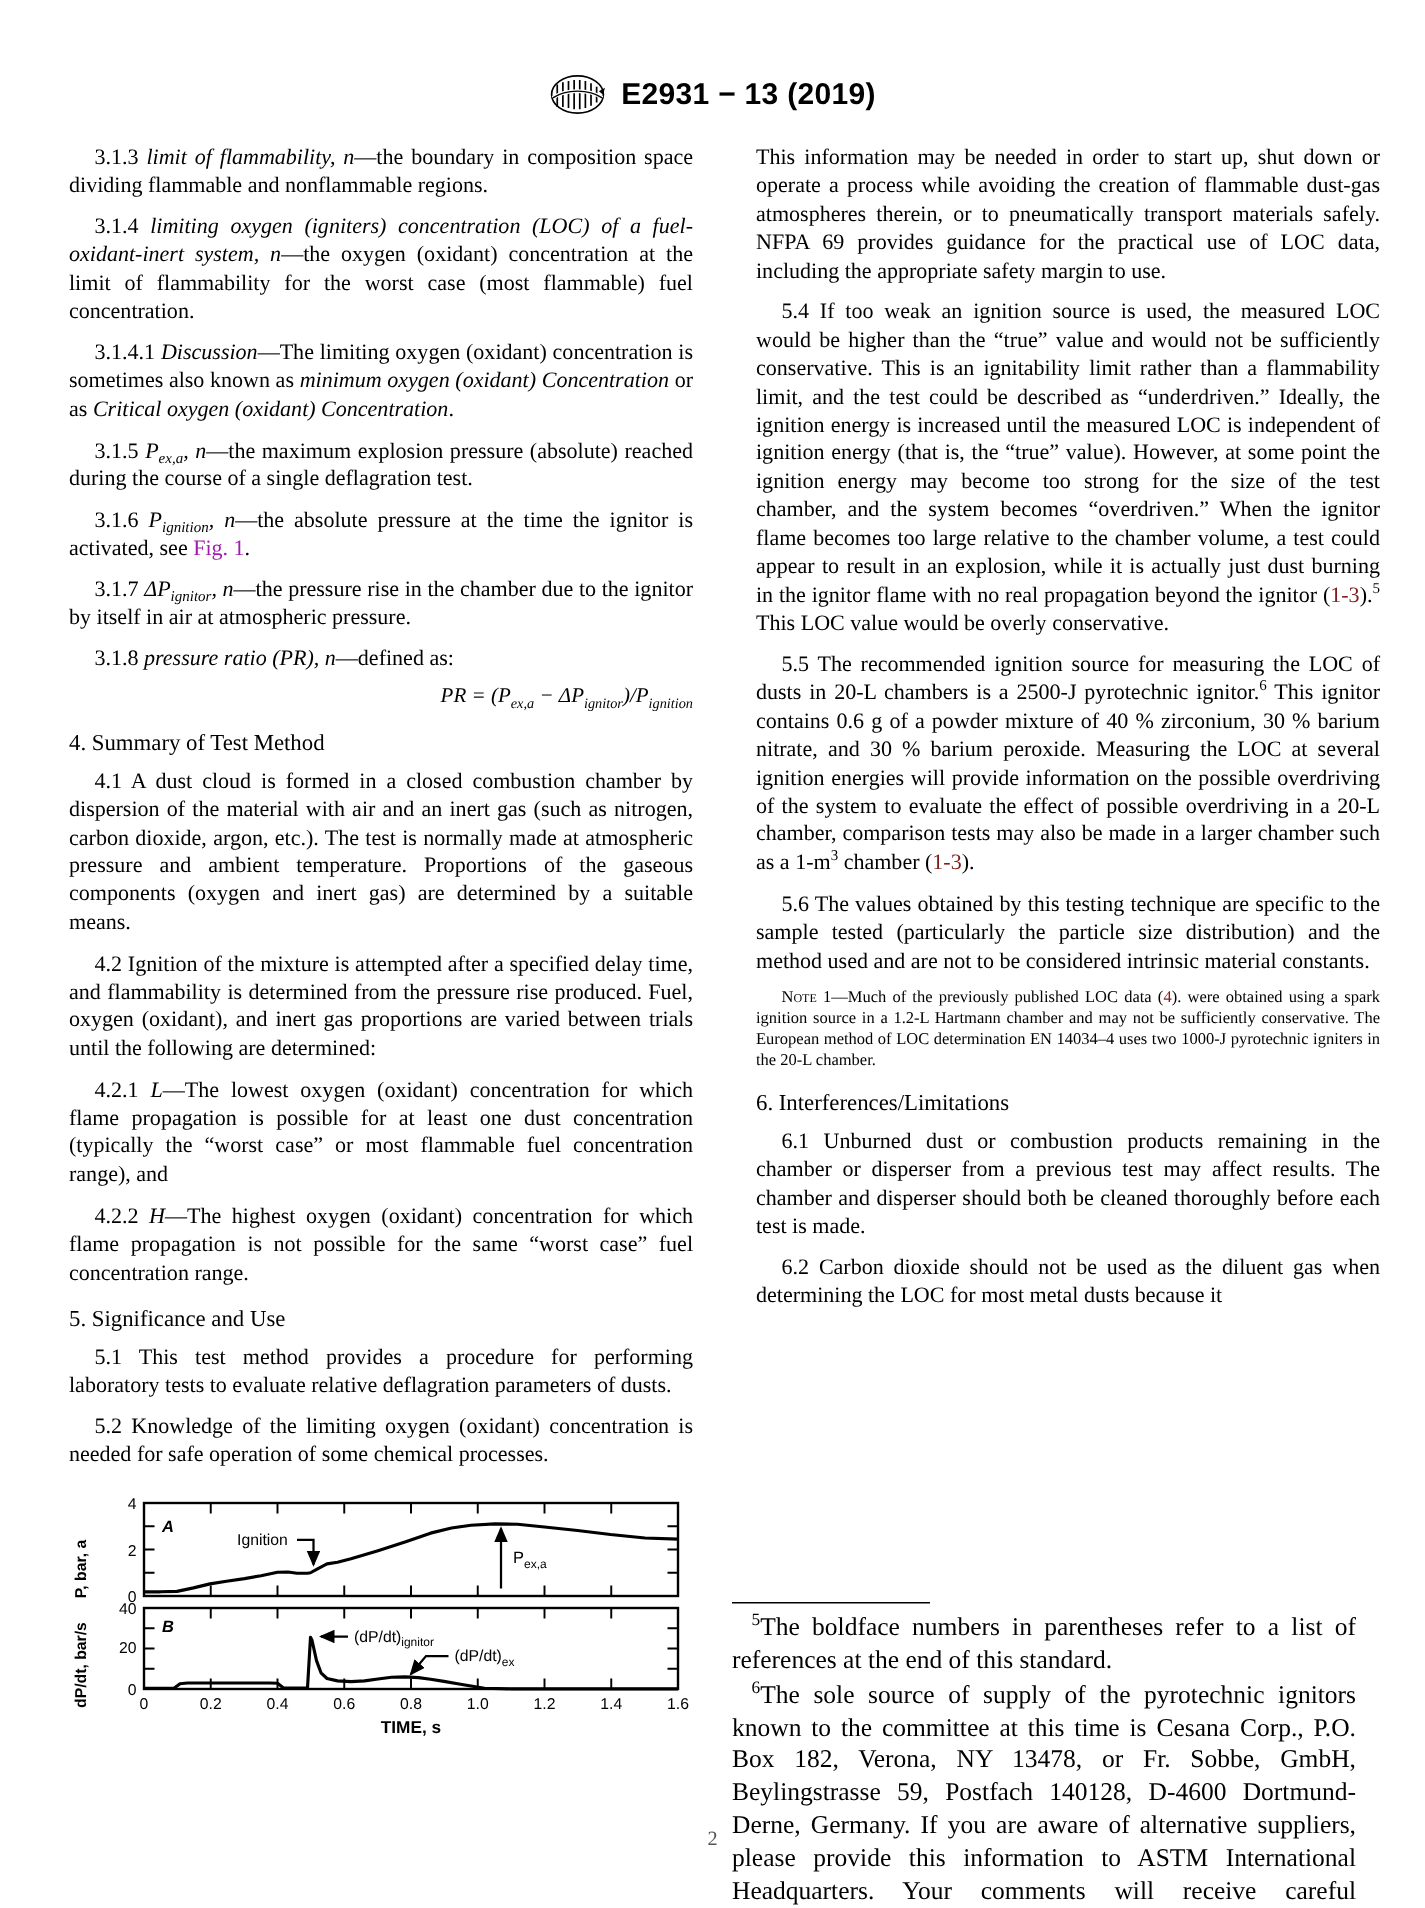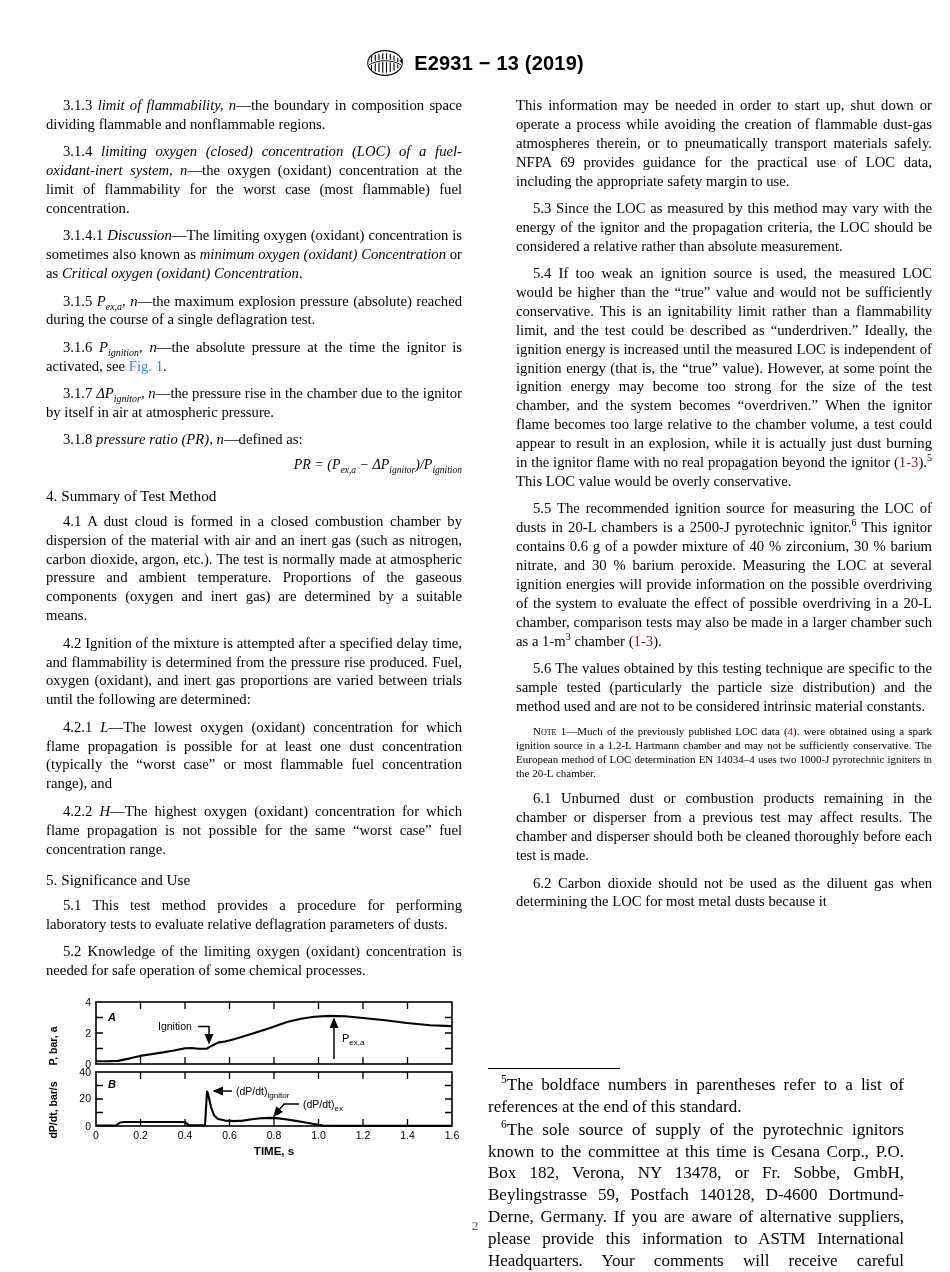--- a/index.html
+++ b/index.html
@@ -24,35 +24,35 @@
     font-weight:bold; font-size:20px; letter-spacing:0.2px;
   }
 
   
   .col {
     position:absolute; top:96px; width:416px;
     font-size:14.7px; line-height:1.285;
     text-align:justify; text-justify:inter-word;
   }
   .col-left  { left:46px; }
-  .col-right { left:516px; }
+  .col-right { left:504px; }
 
   p { margin:0 0 0 0; text-indent:17px; }
   p.para { margin-bottom:8.5px; }
   p.cont { text-indent:0; }
 
   h2.sec {
     font-family:"Liberation Serif", serif;
     font-weight:normal; font-size:15.2px;
     margin:12px 0 6px 0; text-indent:0;
   }
   h2.sec.tight { margin-top:11px; }
 
   i, .it { font-style:italic; }
-  .red { color:#3b82f6; }
+  .red { color:#a21caf; }
   .redb { color:#7f1d1d; font-weight:normal; }
   sup { font-size:0.68em; vertical-align:super; line-height:0; }
   sub { font-size:0.68em; vertical-align:sub; line-height:0; }
 
   .eq {
     text-align:right; text-indent:0;
     font-style:italic; font-size:14px;
     margin:7px 0 9px 0;
   }
 
@@ -111,21 +111,21 @@
 
   <div class="col col-left">
 
     <p class="para">
       <span>3.1.3</span>
       <i>limit of flammability, n</i><span>—the boundary in composition space dividing flammable and nonflammable regions.</span>
     </p>
 
     <p class="para">
       <span>3.1.4</span>
-      <i>limiting oxygen (closed) concentration (LOC) of a fuel-oxidant-inert system, n</i><span>—the oxygen (oxidant) concentration at the limit of flammability for the worst case (most flammable) fuel concentration.</span>
+      <i>limiting oxygen (igniters) concentration (LOC) of a fuel-oxidant-inert system, n</i><span>—the oxygen (oxidant) concentration at the limit of flammability for the worst case (most flammable) fuel concentration.</span>
     </p>
 
     <p class="para">
       <span>3.1.4.1</span>
       <i>Discussion</i><span>—The limiting oxygen (oxidant) concentration is sometimes also known as </span><i>minimum oxygen (oxidant) Concentration</i><span> or as </span><i>Critical oxygen (oxidant) Concentration</i><span>.</span>
     </p>
 
     <p class="para">
       <span>3.1.5</span>
       <i>P</i><sub><i>ex,a</i></sub><i>,</i>
@@ -169,36 +169,36 @@
       <i>H</i><span>—The highest oxygen (oxidant) concentration for which flame propagation is not possible for the same “worst case” fuel concentration range.</span>
     </p>
 
     <h2 class="sec">5.  Significance and Use</h2>
     <p class="para">5.1  This test method provides a procedure for performing laboratory tests to evaluate relative deflagration parameters of dusts.</p>
     <p class="para">5.2  Knowledge of the limiting oxygen (oxidant) concentration is needed for safe operation of some chemical processes.</p>
   </div>
 
   <div class="col col-right">
     <p class="para cont">This information may be needed in order to start up, shut down or operate a process while avoiding the creation of flammable dust-gas atmospheres therein, or to pneumatically transport materials safely. NFPA 69 provides guidance for the practical use of LOC data, including the appropriate safety margin to use.</p>
-    <p class="para">5.3  Since the LOC as measured by this method may vary with the energy of the ignitor and the propagation criteria, the LOC should be considered a relative rather than absolute measurement.</p>
 
     <p class="para">
       <span>5.4  If too weak an ignition source is used, the measured LOC would be higher than the “true” value and would not be sufficiently conservative. This is an ignitability limit rather than a flammability limit, and the test could be described as “underdriven.” Ideally, the ignition energy is increased until the measured LOC is independent of ignition energy (that is, the “true” value). However, at some point the ignition energy may become too strong for the size of the test chamber, and the system becomes “overdriven.” When the ignitor flame becomes too large relative to the chamber volume, a test could appear to result in an explosion, while it is actually just dust burning in the ignitor flame with no real propagation beyond the ignitor (</span><span class="redb">1-3</span><span>).</span><sup>5</sup><span> This LOC value would be overly conservative.</span>
     </p>
 
     <p class="para">
       <span>5.5  The recommended ignition source for measuring the LOC of dusts in 20-L chambers is a 2500-J pyrotechnic ignitor.</span><sup>6</sup><span> This ignitor contains 0.6 g of a powder mixture of 40 % zirconium, 30 % barium nitrate, and 30 % barium peroxide. Measuring the LOC at several ignition energies will provide information on the possible overdriving of the system to evaluate the effect of possible overdriving in a 20-L chamber, comparison tests may also be made in a larger chamber such as a 1-m</span><sup>3</sup><span> chamber (</span><span class="redb">1-3</span><span>).</span>
     </p>
 
     <p class="para">5.6  The values obtained by this testing technique are specific to the sample tested (particularly the particle size distribution) and the method used and are not to be considered intrinsic material constants.</p>
 
     <p class="note">
       <span class="nlabel">Note</span><span> 1</span><span>—Much of the previously published LOC data (</span><span class="redb">4</span><span>). were obtained using a spark ignition source in a 1.2-L Hartmann chamber and may not be sufficiently conservative. The European method of LOC determination EN 14034–4 uses two 1000-J pyrotechnic igniters in the 20-L chamber.</span>
     </p>
 
+    <h2 class="sec tight">6.  Interferences/Limitations</h2>
     <p class="para">6.1  Unburned dust or combustion products remaining in the chamber or disperser from a previous test may affect results. The chamber and disperser should both be cleaned thoroughly before each test is made.</p>
     <p class="para">6.2  Carbon dioxide should not be used as the diluent gas when determining the LOC for most metal dusts because it</p>
   </div>
 
   <div class="footnotes">
     <div class="fn-rule"></div>
     <p>
       <sup>5</sup><span>The boldface numbers in parentheses refer to a list of references at the end of this standard.</span>
     </p>
     <p>

